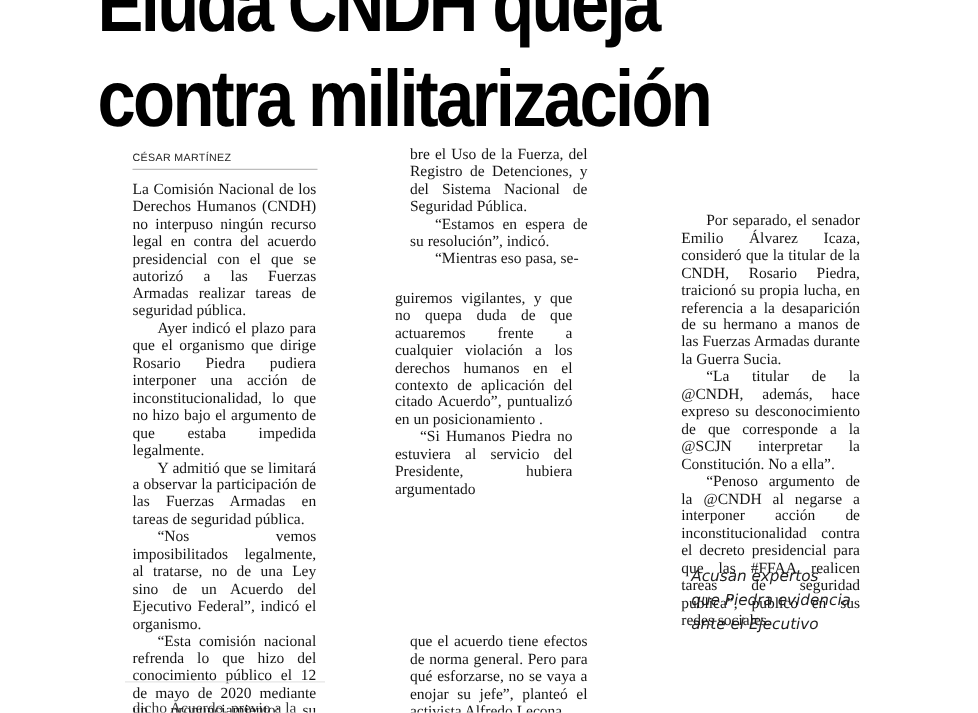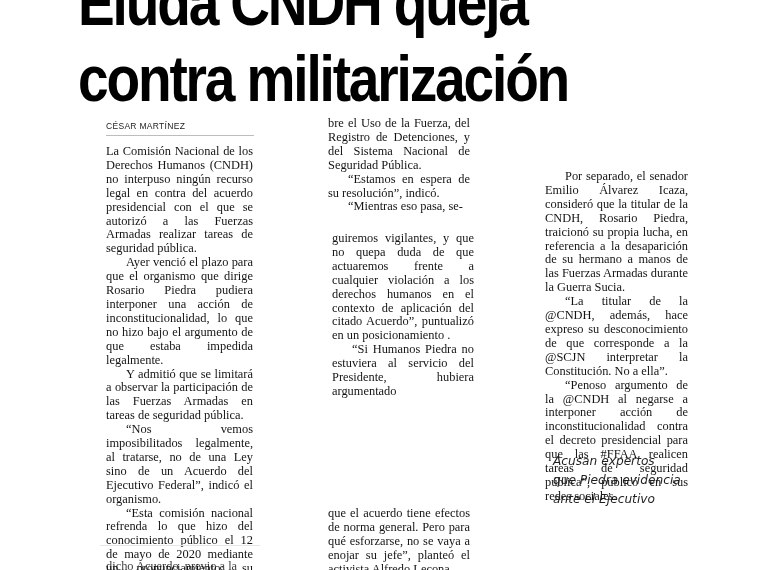--- a/index.html
+++ b/index.html
@@ -55,21 +55,21 @@
     }
     .col p.indent {
       text-indent: 20px;
     }
     .col p.noindent {
       text-indent: 0;
     }
     .c1a { left: 106px; top: 145px; width: 147px; }
     .c1b { left: 106px; top: 560px; width: 147px; opacity: 0.85; }
     .c2a { left: 328px; top: 117px; width: 142px; }
-    .c2b { left: 332px; top: 232px; width: 142px; }
+    .c2b { left: 316px; top: 232px; width: 142px; }
     .c2c { left: 328px; top: 507px; width: 142px; }
     .c3a { left: 545px; top: 126px; width: 143px; margin-top: 44px; }
     .pullquote {
       position: absolute;
       left: 553px;
       top: 452px;
       width: 150px;
       font-family: "DejaVu Sans", "Liberation Sans", sans-serif;
       font-size: 12.2px;
       line-height: 19px;
@@ -86,21 +86,21 @@
 
 <h1 class="headline">
   <div style="margin-top:0;">Eluda CNDH queja</div>
   <div style="margin-top:6px;">contra militarización</div>
 </h1>
 
 <div class="byline">CÉSAR MARTÍNEZ</div>
 
 <div class="col c1a">
   <p class="noindent">La Comisión Nacional de los Derechos Humanos (CNDH) no interpuso ningún recurso legal en contra del acuerdo presidencial con el que se autorizó a las Fuerzas Armadas realizar tareas de seguridad pública.</p>
-  <p class="indent">Ayer venció el plazo para que el organismo que dirige Rosario Piedra pudiera interponer una acción de inconstitucionalidad, lo que no hizo bajo el argumento de que estaba impedida legalmente.</p>
+  <p class="indent">Ayer indicó el plazo para que el organismo que dirige Rosario Piedra pudiera interponer una acción de inconstitucionalidad, lo que no hizo bajo el argumento de que estaba impedida legalmente.</p>
   <p class="indent">Y admitió que se limitará a observar la participación de las Fuerzas Armadas en tareas de seguridad pública.</p>
   <p class="indent">“Nos vemos imposibilitados legalmente, al tratarse, no de una Ley sino de un Acuerdo del Ejecutivo Federal”, indicó el organismo.</p>
   <p class="indent">“Esta comisión nacional refrenda lo que hizo del conocimiento público el 12 de mayo de 2020 mediante un pronunciamiento: su preocupación por la emisión de</p>
 </div>
 <div class="col c1b">
   <p class="noindent">dicho Acuerdo, previo a la</p>
 </div>
 
 <div class="faint-rule" style="left:100px; top:545px; width:160px; height:1px;"></div>
 

